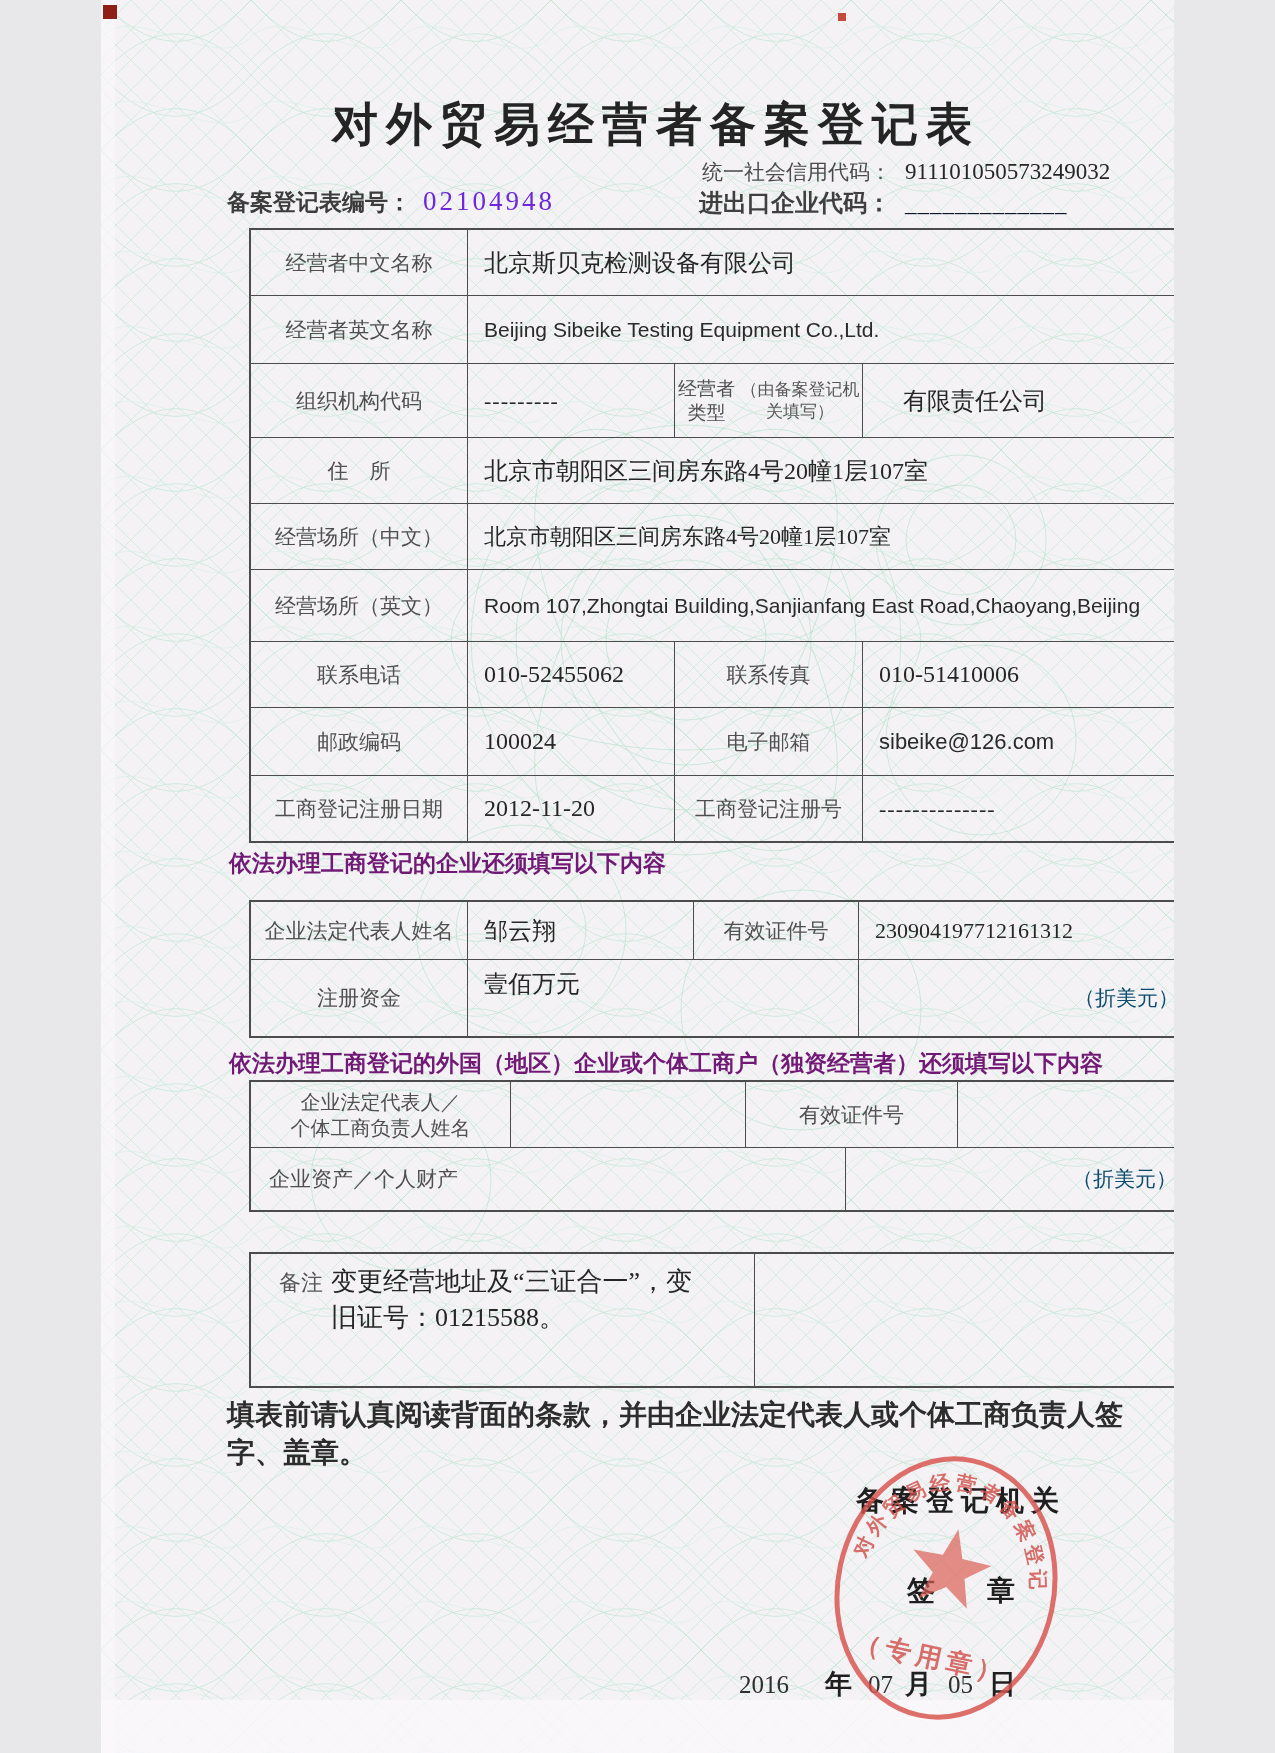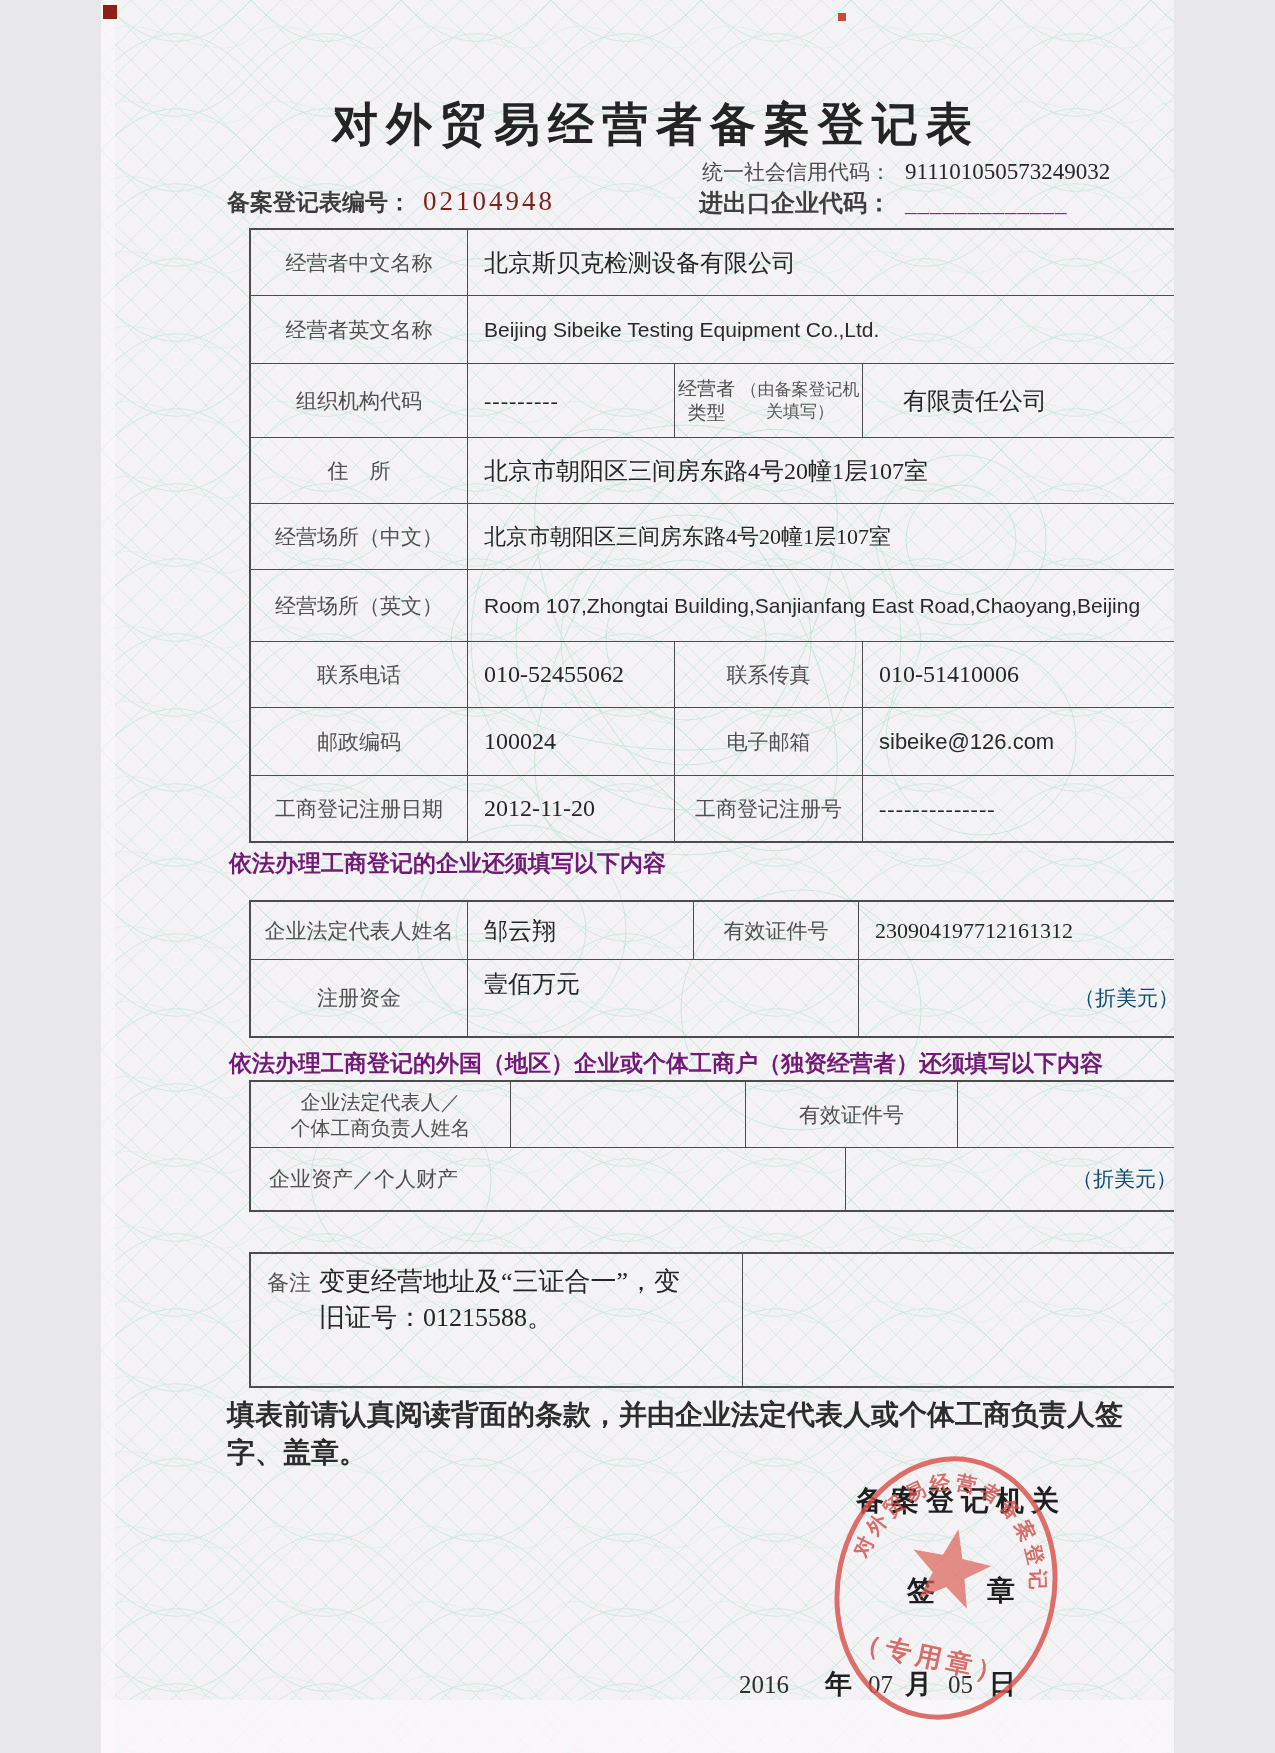--- a/index.html
+++ b/index.html
@@ -16,24 +16,24 @@
   .title{
     position:absolute; top:94px; left:0; width:1110px; margin:0;
     text-align:center; font-size:46px; font-weight:bold; color:#242424;
     letter-spacing:8px;
   }
   .codes{position:absolute; top:158px; left:560px; width:520px;}
   .code-row{display:flex; align-items:baseline; height:29px;}
   .code-lbl{display:inline-block; width:230px; text-align:right; font-size:21px; color:#4a4a4a;}
   .code-lbl.big{font-size:24px; font-weight:bold; color:#3f3f3f;}
   .code-val{margin-left:14px; font-family:"Liberation Serif", serif; font-size:23px; color:#262626;}
-  .code-val.blank{letter-spacing:1px; color:#6d28d9;}
+  .code-val.blank{letter-spacing:1px; color:#0f172a;}
   .form-no{position:absolute; top:186px; left:126px; display:flex; align-items:baseline;}
   .form-no-lbl{font-size:23px; font-weight:bold; color:#3c3c3c;}
-  .form-no-val{margin-left:12px; font-family:"Liberation Serif", serif; font-size:27px; letter-spacing:3px; color:#7f1d1d;}
+  .form-no-val{margin-left:12px; font-family:"Liberation Serif", serif; font-size:27px; letter-spacing:3px; color:#6d28d9;}
 
   .tbl{position:absolute; left:148px; width:930px; border:2px solid #4c4c4c; box-sizing:border-box;}
   .grid{display:grid;}
   .t1{top:228px;}
   .t1 .grid{grid-template-columns:217px 207px 188px 316px; grid-template-rows:66px 68px 74px 66px 66px 72px 66px 68px 65px;}
   .t2{top:900px;}
   .t2 .grid{grid-template-columns:217px 226px 165px 320px; grid-template-rows:58px 76px;}
   .t3{top:1080px;}
   .t3 .g1{grid-template-columns:260px 235px 212px 219px; grid-template-rows:66px;}
   .t3 .g2{grid-template-columns:595px 331px; grid-template-rows:62px;}
@@ -51,21 +51,21 @@
   .typewrap .l1{font-size:19px; color:#4f4f4f;}
   .typewrap .l2{font-size:17px; color:#565656;}
   .usd{justify-content:flex-end; font-size:21px; color:#0c4a6e;}
   .lbl2line{flex-direction:column; justify-content:center; line-height:1.3; font-size:20px;}
   .lbl.left{justify-content:flex-start; padding-left:18px;}
 
   .sec-heading{position:absolute; left:128px; width:1000px; margin:0; font-size:23px; font-weight:bold; color:#701a75;}
   .h2{top:848px;}
   .h3{top:1048px;}
 
-  .remark{top:1252px; height:136px;}
+  .remark{top:1252px; height:136px;padding-left:12px;}
   .remark-inner{display:flex; height:100%;}
   .remark-left{width:492px; border-right:1px solid #4c4c4c; box-sizing:border-box; display:flex; padding:10px 0 0 16px;}
   .remark-right{flex:1;}
   .remark-lbl{font-size:22px; color:#555; margin-top:4px; flex:none;}
   .remark-text{margin-left:8px; font-family:"Liberation Serif", serif; font-size:26px; line-height:1.38; color:#262626;}
   .footer-note{position:absolute; top:1396px; left:126px; font-size:28px; font-weight:bold; color:#2d2d2d;}
 
   .authority{position:absolute; top:1482px; left:655px; width:410px; text-align:center;
     font-size:28px; font-weight:bold; letter-spacing:7px; color:#1f1f1f;}
   .sign-row{position:absolute; top:1572px; left:655px; width:410px; text-align:center;

